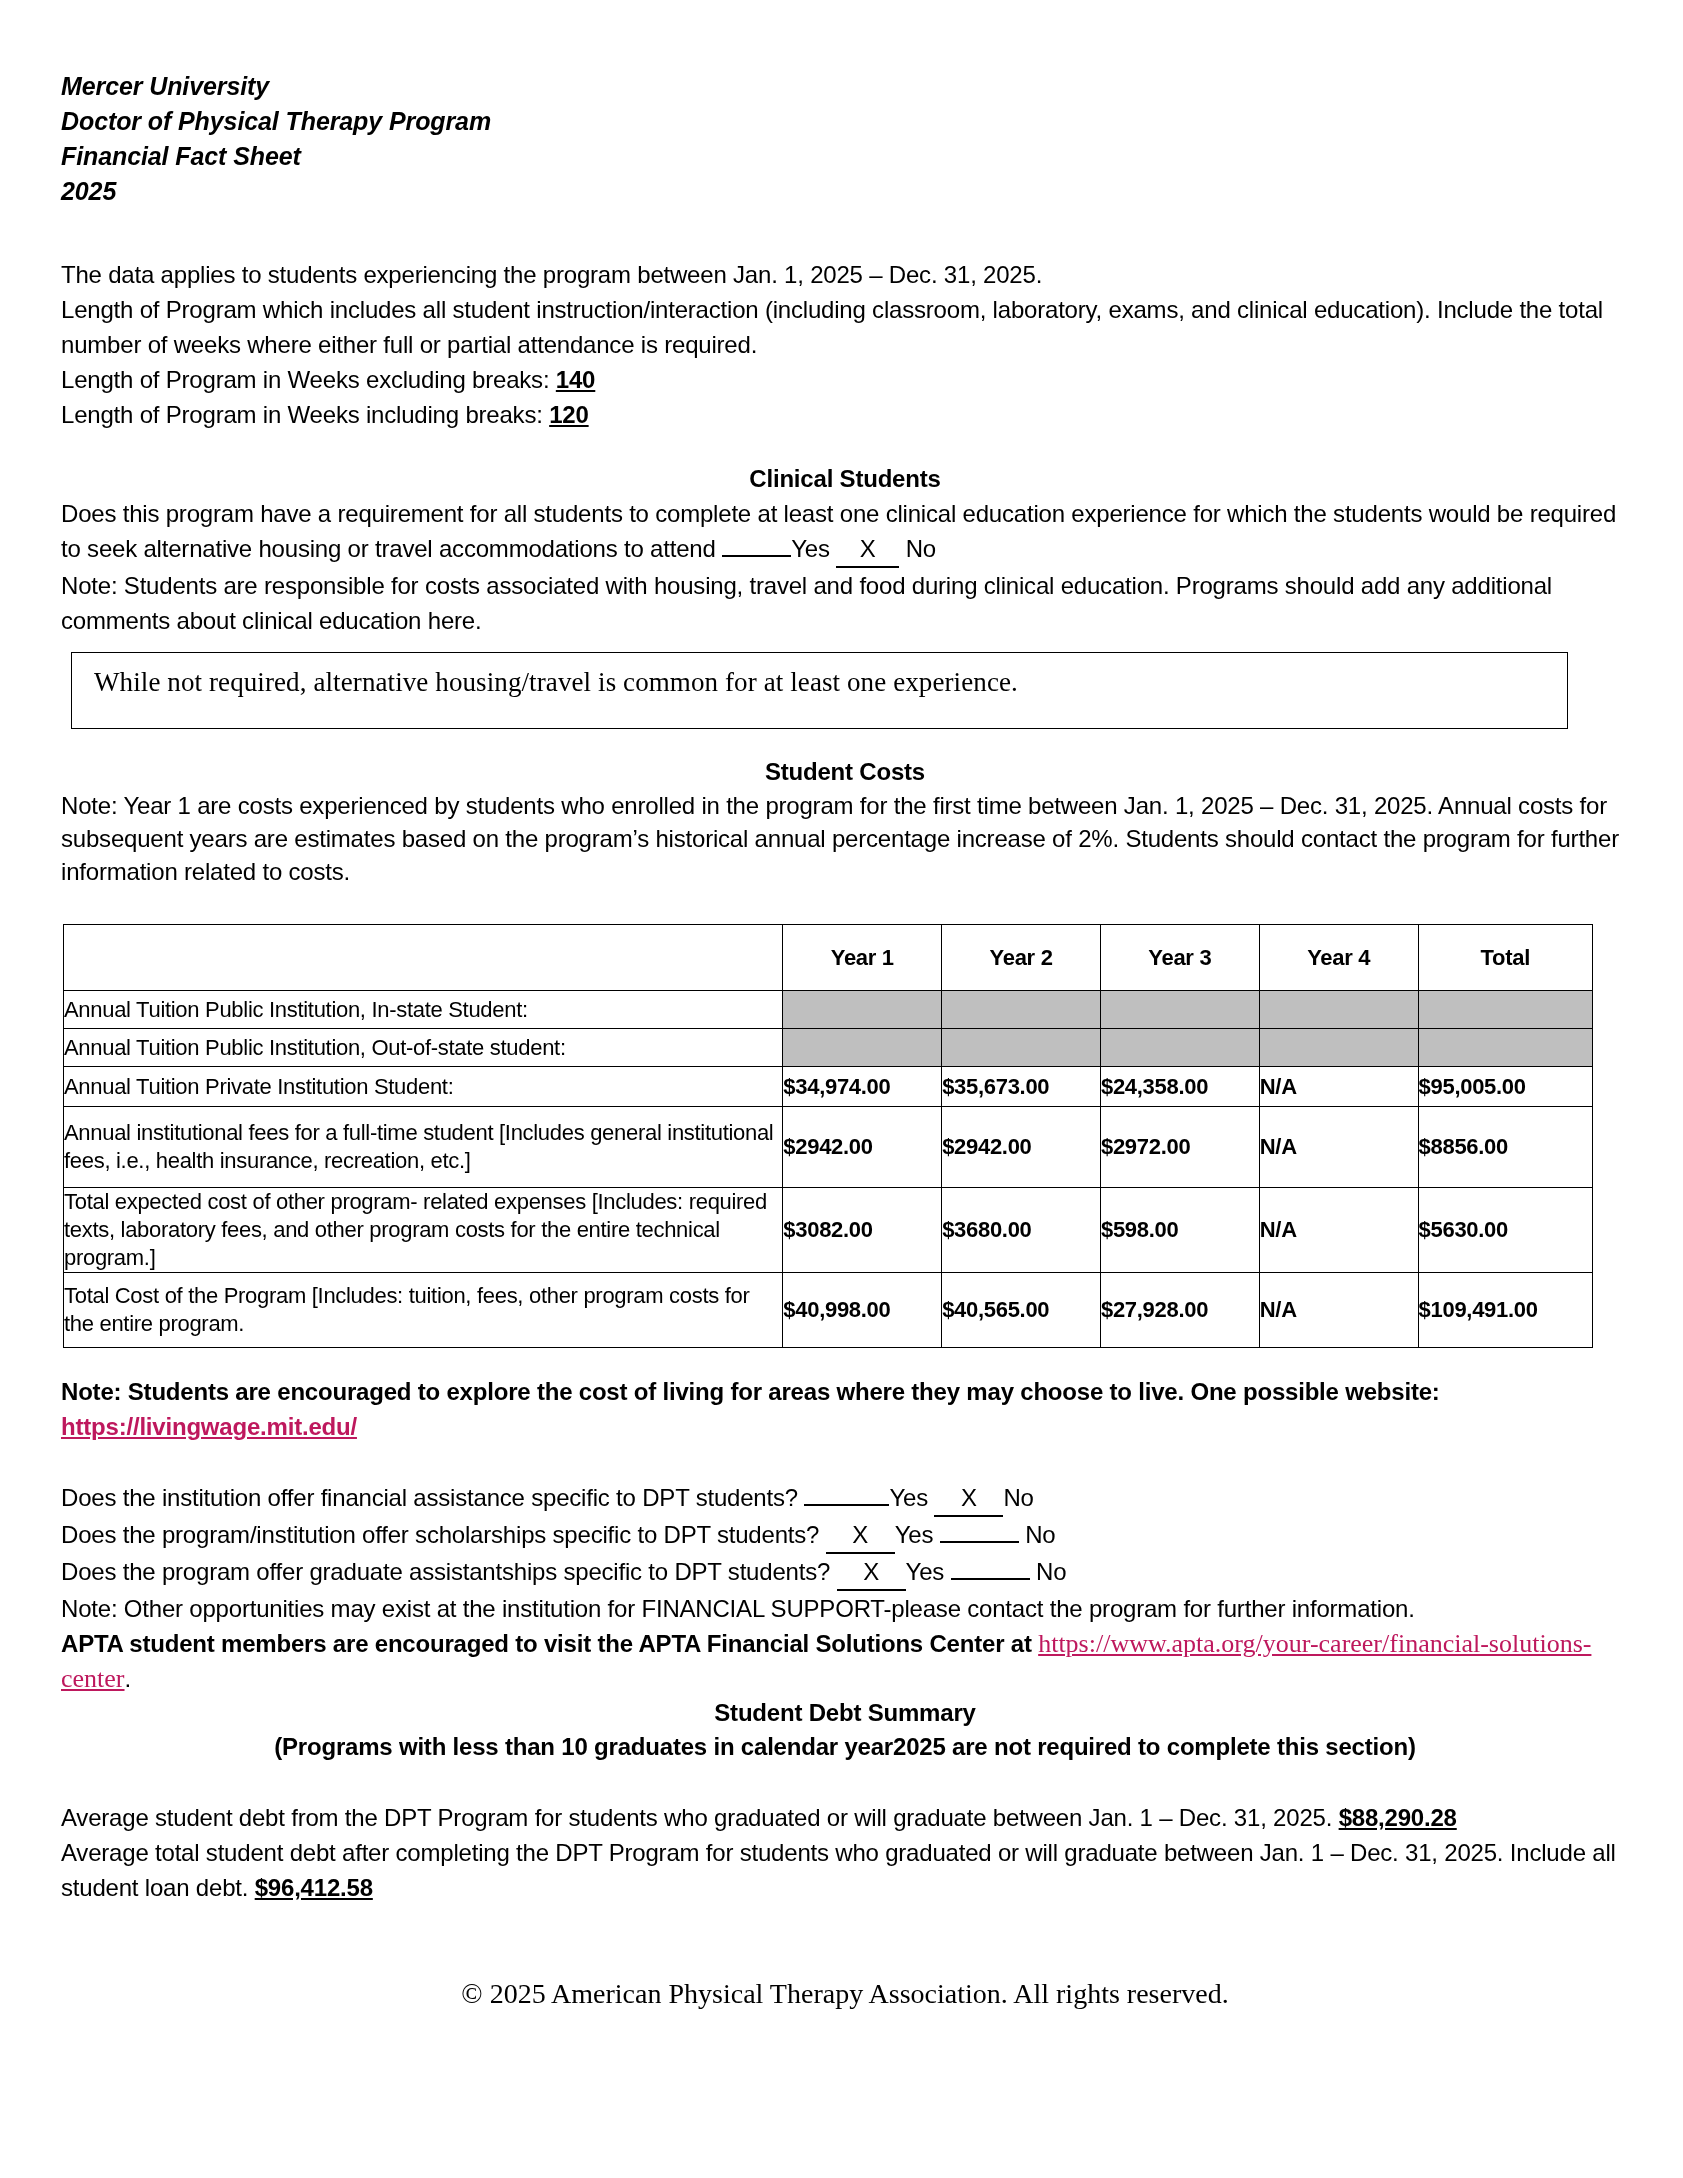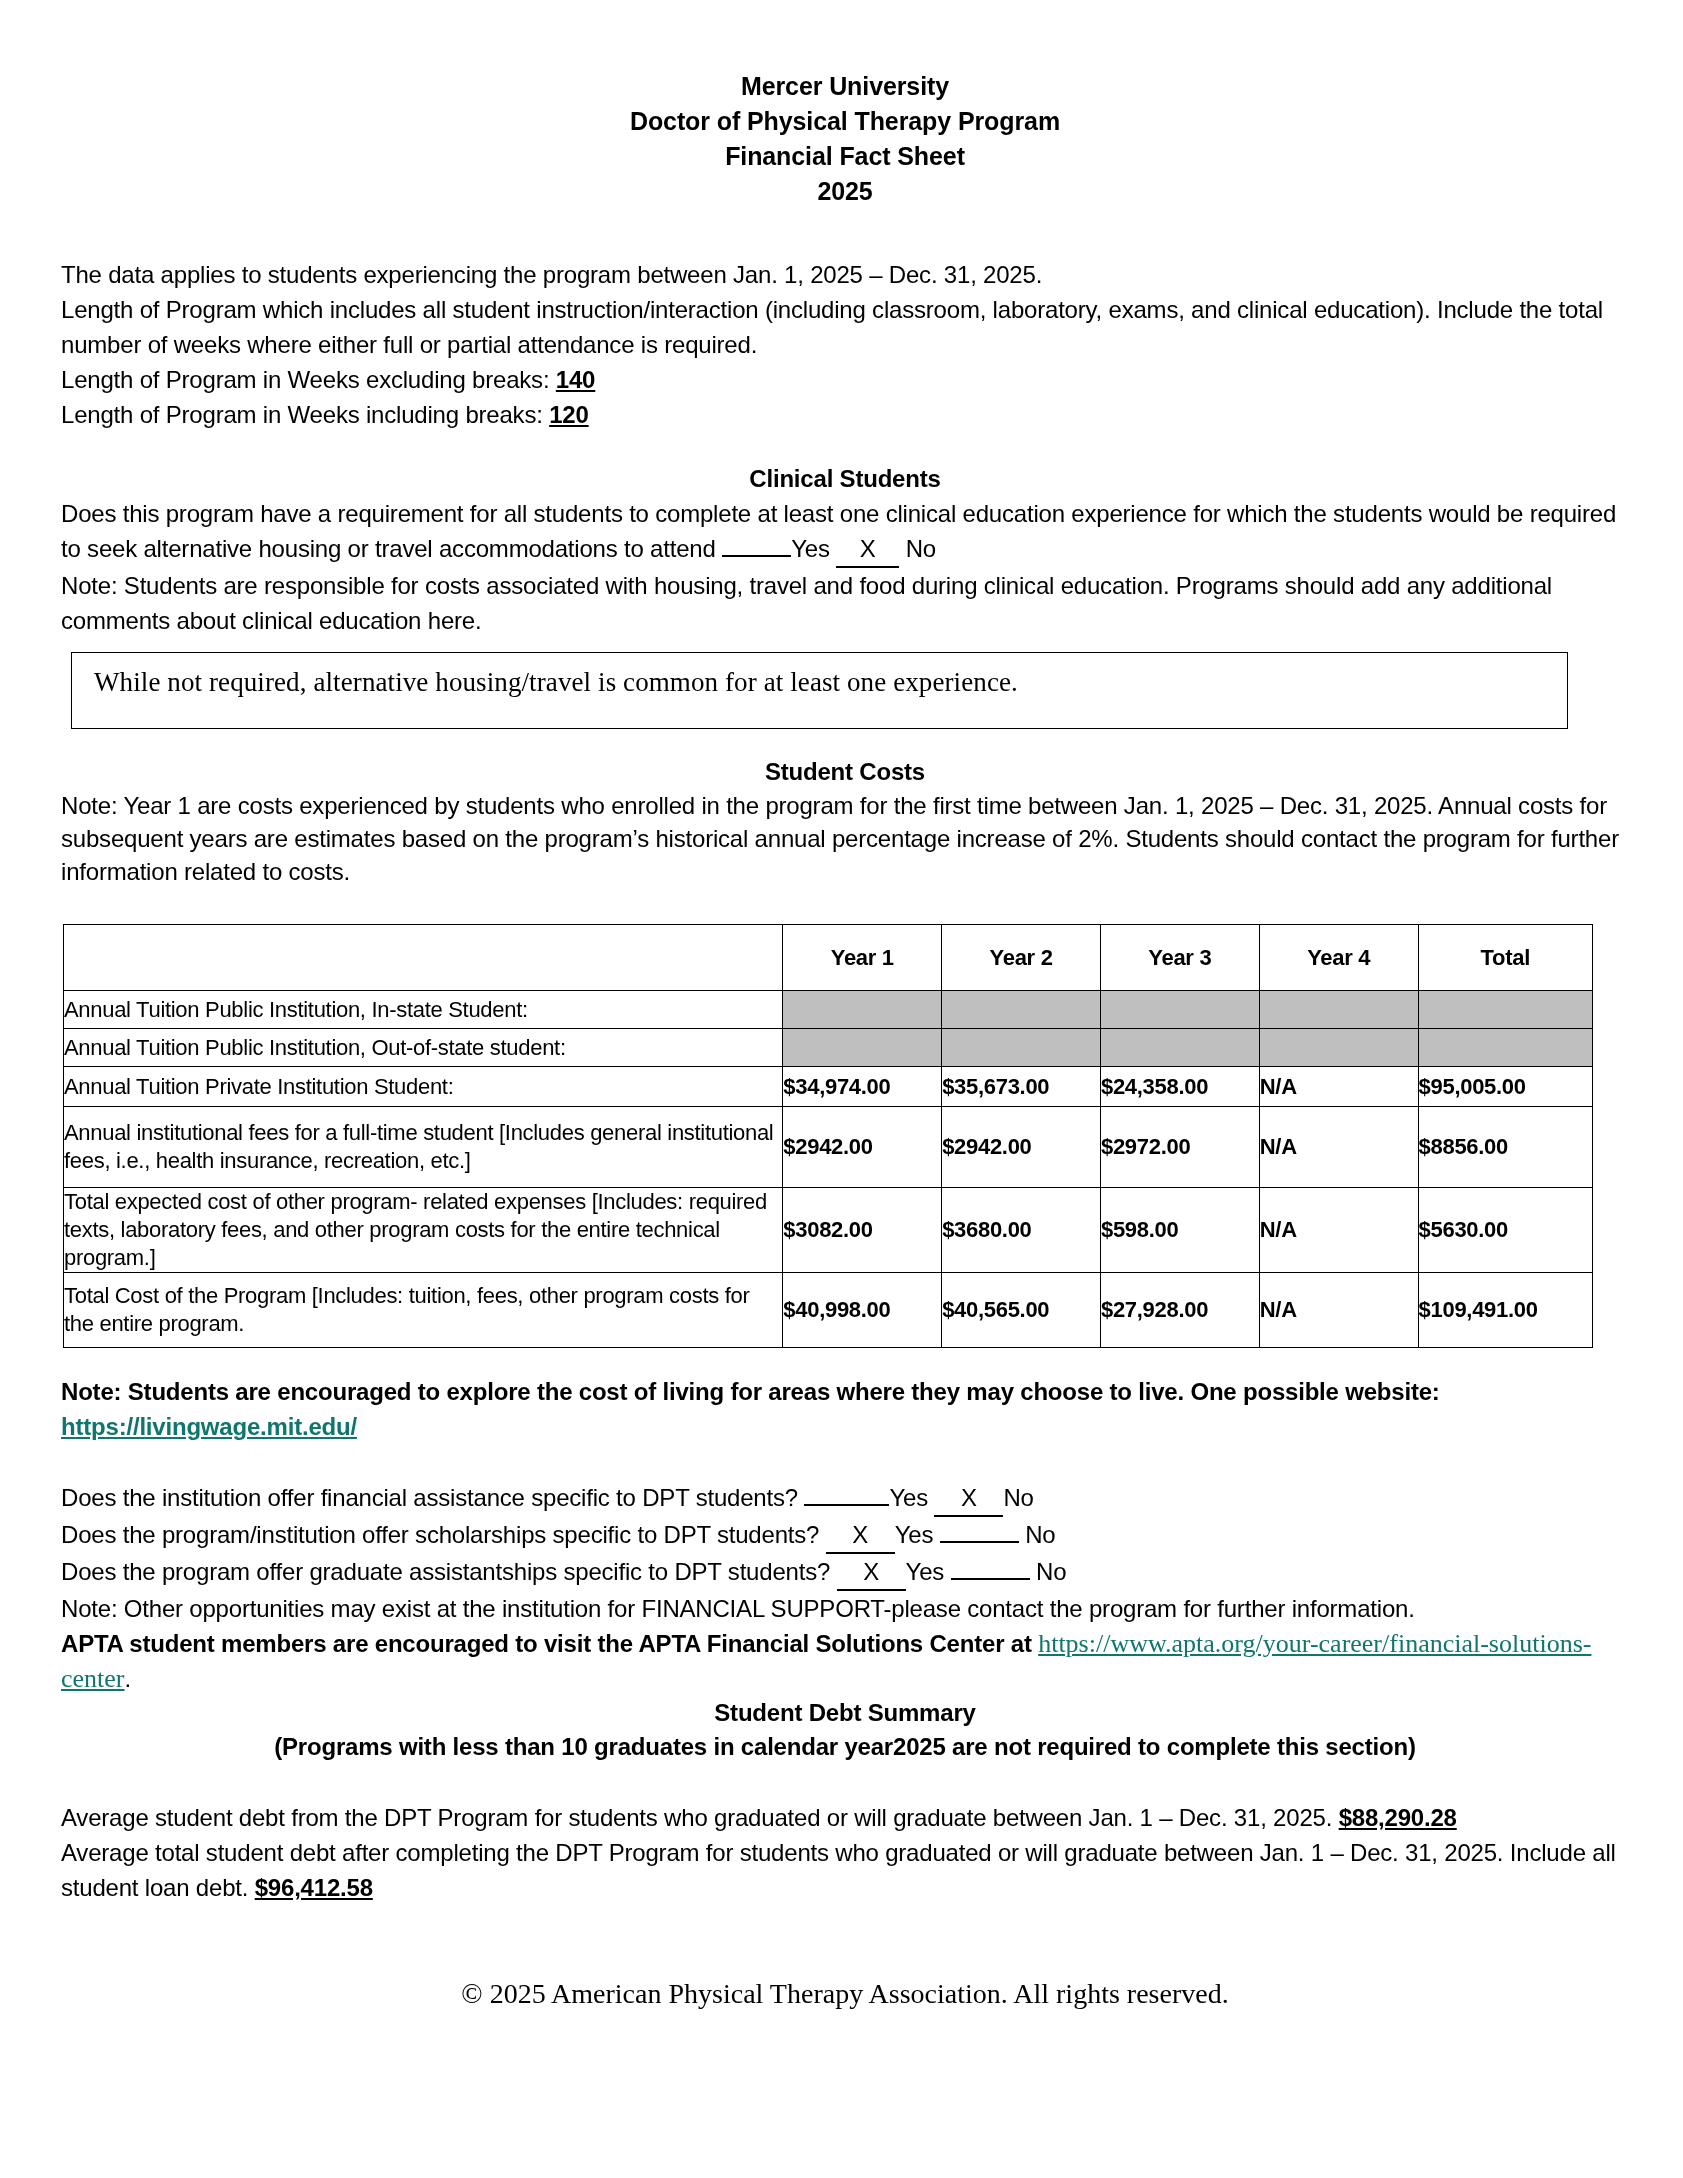--- a/index.html
+++ b/index.html
@@ -12,21 +12,21 @@
     color: #000000;
   }
   .page {
     position: relative;
     width: 1683px;
     min-height: 2178px;
     padding: 69px 54px 40px 61px;
   }
 
   
-  .title-block { text-align: center; margin: 0 0 4px 0; }
+  .title-block { text-align: left; margin: 0 0 4px 0; font-style: italic; }
   .title-line {
     font-weight: bold;
     font-size: 25px;
     line-height: 35px;
     letter-spacing: -0.1px;
   }
 
   
   .para {
     font-size: 24px;
@@ -54,21 +54,21 @@
     border-bottom: 2.4px solid #000;
     text-align: center;
     vertical-align: baseline;
   }
   .w64 { width: 63px; }
   .w70 { width: 69px; }
   .w80 { width: 79px; }
   .w86 { width: 85px; }
 
   a.link {
-    color: #0f766e;
+    color: #be185d;
     text-decoration: underline;
   }
   a.link.serif {
     font-family: "Liberation Serif", serif;
     font-size: 26px;
     letter-spacing: 0px;
   }
 
   
   .comment-box {

